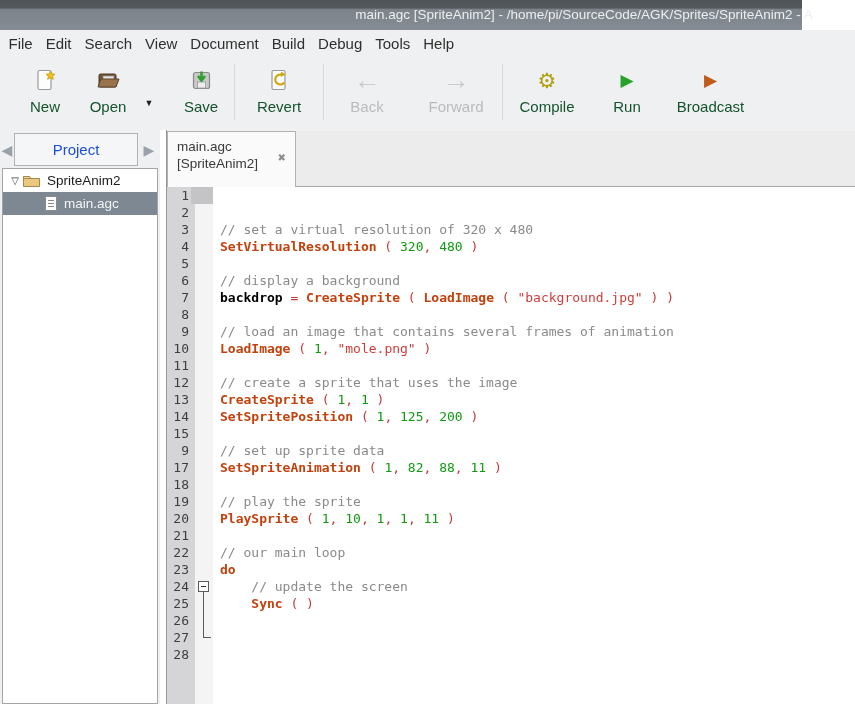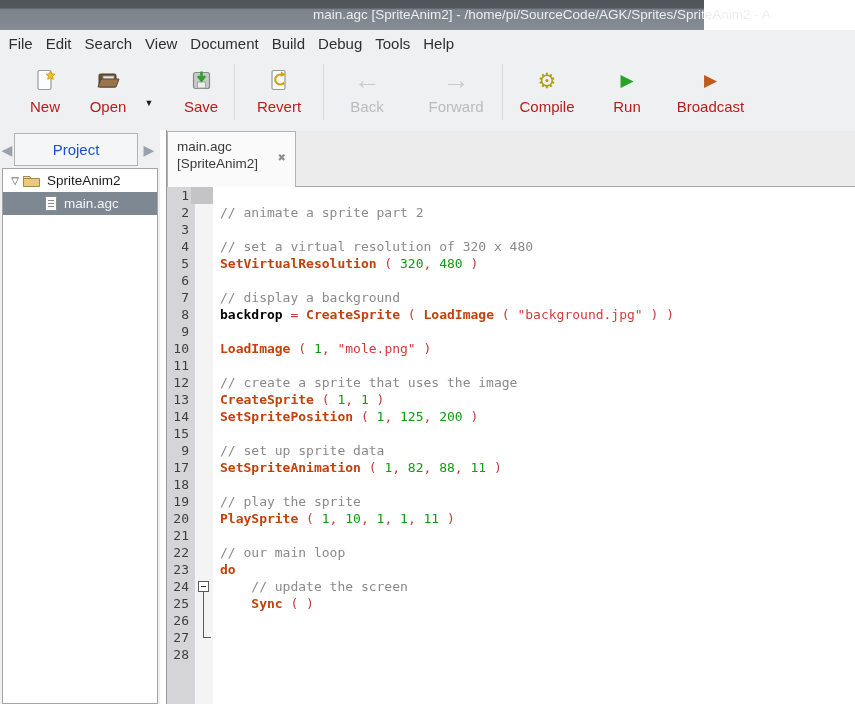--- a/index.html
+++ b/index.html
@@ -1,37 +1,37 @@
 <!DOCTYPE html>
 <html><head>
 <meta charset="utf-8">
 <style>
   * { margin:0; padding:0; box-sizing:border-box; }
   html,body { width:855px; height:704px; overflow:hidden; background:#ffffff;
               font-family:"Liberation Sans", sans-serif; }
   .app { position:relative; width:855px; height:704px; background:#ffffff; }
 
   
-  .titlebar { position:absolute; left:0; top:0; width:704px; height:30px;
-    background:linear-gradient(to bottom,#4f5458 0%,#53585c 26%,#7c838a 32%,#858c93 100%); }
+  .titlebar { position:absolute; left:0; top:0; width:802px; height:30px;
+    background:linear-gradient(to bottom,#4f5458 0%,#53585c 26%,#7c838a 32%,#858c93 100%);text-align:center; }
   .titlebar .title { position:absolute; left:313px; top:7px; white-space:nowrap;
     color:#eceef0; font-size:13.5px; overflow:hidden; width:542px; }
 
   
   .menubar { position:absolute; left:0; top:30px; width:855px; height:28px;
     background:#eff0f1; display:flex; align-items:center; padding-left:2px; }
   .menu-item { padding:0 6.5px; font-size:15px; color:#2f2f2f; line-height:28px; cursor:default; }
 
   
   .toolbar { position:absolute; left:0; top:58px; width:855px; height:72px;
     background:#eff0f1; display:flex; align-items:stretch; padding-left:14px; }
   .tb-btn { display:flex; flex-direction:column; align-items:center; justify-content:flex-start;
     padding-top:7px; }
   .tb-icon { height:30px; display:flex; align-items:center; justify-content:center; }
-  .tb-label { font-size:15px; color:#b91c1c; margin-top:3px; white-space:nowrap; }
+  .tb-label { font-size:15px; color:#14532d; margin-top:3px; white-space:nowrap; }
   .tb-btn.disabled .tb-label { color:#b9bbbd; }
   .tb-btn.disabled .tb-icon { filter:grayscale(1); opacity:.45; }
   .tb-sep { width:1px; background:#d8d9da; margin:6px 0 10px 0; }
   .tb-caret { width:18px; display:flex; align-items:center; justify-content:center;
     font-size:9px; color:#1d1d1d; padding-top:18px; }
   .glyph-arrow { font-size:27px; color:#9aa0a5; line-height:1; }
   .glyph-gear { font-size:21px; color:#b0a010; line-height:1; }
   .glyph-run { font-size:17px; color:#28a228; line-height:1; }
   .glyph-broadcast { font-size:17px; color:#c05a1d; line-height:1; }
 
@@ -252,28 +252,28 @@
           <div class="ln">24</div>
           <div class="ln">25</div>
           <div class="ln">26</div>
           <div class="ln">27</div>
           <div class="ln">28</div>
         </div>
       <div class="gutter-fold"></div>
       <div class="cur-line-mark" style="top: 0px;"></div>
       <div class="code-pane">
           <div class="code-line"></div>
-          <div class="code-line"><span class="tk-cm">// animate a sprite part 2</span></div>
           <div class="code-line"></div>
           <div class="code-line"><span class="tk-cm">// set a virtual resolution of 320 x 480</span></div>
           <div class="code-line"><span class="tk-fn">SetVirtualResolution</span><span class="tk-op"> ( </span><span class="tk-num">320</span><span class="tk-op">, </span><span class="tk-num">480</span><span class="tk-op"> )</span></div>
           <div class="code-line"></div>
           <div class="code-line"><span class="tk-cm">// display a background</span></div>
           <div class="code-line"><span class="tk-id">backdrop</span><span class="tk-op"> = </span><span class="tk-fn">CreateSprite</span><span class="tk-op"> ( </span><span class="tk-fn">LoadImage</span><span class="tk-op"> ( </span><span class="tk-str">"background.jpg"</span><span class="tk-op"> ) )</span></div>
           <div class="code-line"></div>
+          <div class="code-line"><span class="tk-cm">// load an image that contains several frames of animation</span></div>
           <div class="code-line"><span class="tk-fn">LoadImage</span><span class="tk-op"> ( </span><span class="tk-num">1</span><span class="tk-op">, </span><span class="tk-str">"mole.png"</span><span class="tk-op"> )</span></div>
           <div class="code-line"></div>
           <div class="code-line"><span class="tk-cm">// create a sprite that uses the image</span></div>
           <div class="code-line"><span class="tk-fn">CreateSprite</span><span class="tk-op"> ( </span><span class="tk-num">1</span><span class="tk-op">, </span><span class="tk-num">1</span><span class="tk-op"> )</span></div>
           <div class="code-line"><span class="tk-fn">SetSpritePosition</span><span class="tk-op"> ( </span><span class="tk-num">1</span><span class="tk-op">, </span><span class="tk-num">125</span><span class="tk-op">, </span><span class="tk-num">200</span><span class="tk-op"> )</span></div>
           <div class="code-line"></div>
           <div class="code-line"><span class="tk-cm">// set up sprite data</span></div>
           <div class="code-line"><span class="tk-fn">SetSpriteAnimation</span><span class="tk-op"> ( </span><span class="tk-num">1</span><span class="tk-op">, </span><span class="tk-num">82</span><span class="tk-op">, </span><span class="tk-num">88</span><span class="tk-op">, </span><span class="tk-num">11</span><span class="tk-op"> )</span></div>
           <div class="code-line"></div>
           <div class="code-line"><span class="tk-cm">// play the sprite</span></div>

